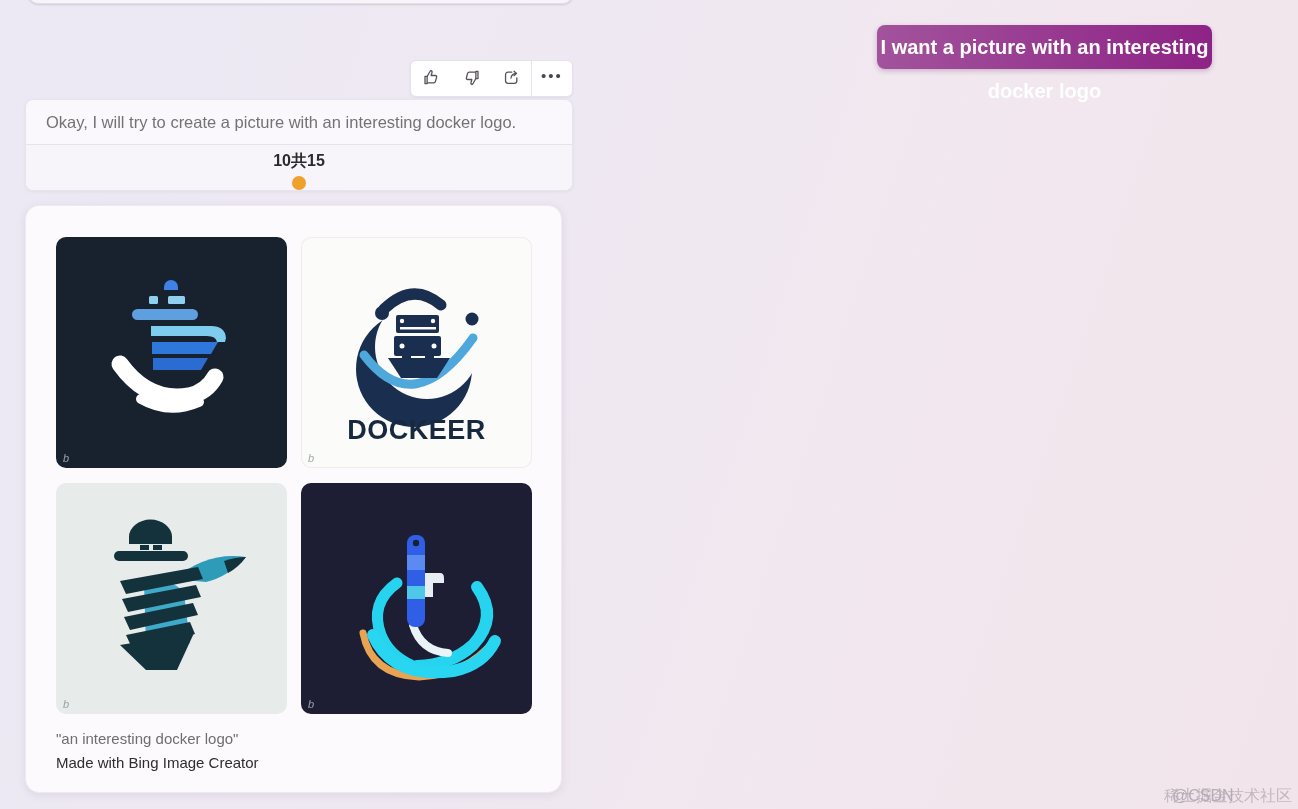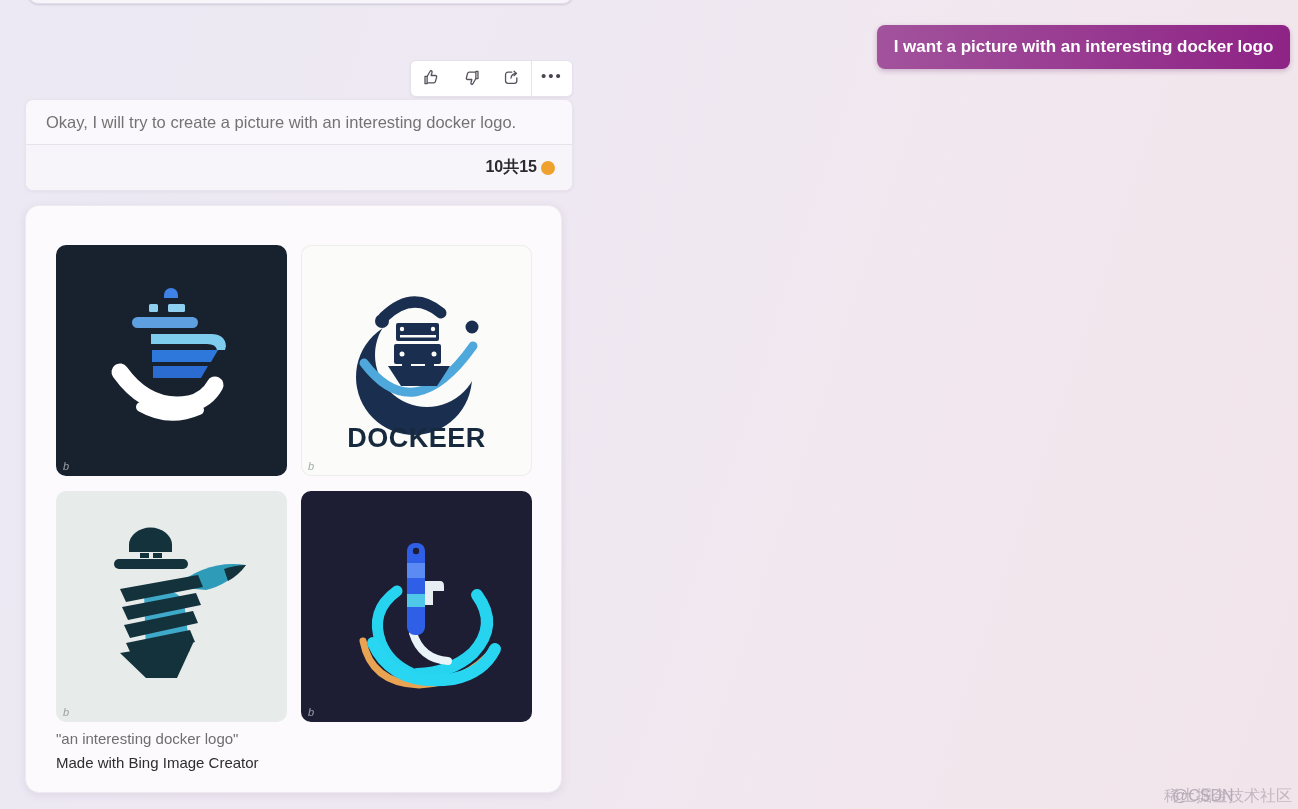--- a/index.html
+++ b/index.html
@@ -9,23 +9,23 @@
     background:linear-gradient(108deg,#ECE9F4 0%,#EEE8F2 40%,#F2E7EE 70%,#F1E5EB 100%);
   }
   
   .prev-edge {
     position:absolute; left:28px; top:-9px; width:545px; height:13px;
     background:#F8F5FA; border-radius:0 0 10px 10px;
     box-shadow:0 1px 2px rgba(70,50,90,.18); border:1px solid #E3DEE9; border-top:none;
   }
   
   .user-bubble {
-    position:absolute; left:877px; top:25px; width:413px; height:44px;
+    position:absolute; left:877px; top:25px; width:335px; height:44px;
     border-radius:8px; background:linear-gradient(90deg,#A2539C 0%,#8E2386 100%);
-    color:#fff; font-size:17px; font-weight:600; line-height:44px; text-align:center;
+    color:#fff; font-size:20px; font-weight:600; line-height:44px; text-align:center;
     box-shadow:0 2px 5px rgba(90,20,90,.25);
   }
   
   .toolbar {
     position:absolute; left:410px; top:60px; width:163px; height:37px;
     background:#FFFFFF; border:1px solid #E6E1EA; border-radius:6px;
     display:flex; align-items:center; box-shadow:0 1px 2px rgba(60,40,80,.07);
   }
   .tb-btn {
     width:40px; height:100%; display:flex; align-items:center; justify-content:center;
@@ -37,37 +37,37 @@
   
   .response-card {
     position:absolute; left:25px; top:99px; width:548px;
     background:#FAF8FC; border:1px solid #E9E4EE; border-radius:8px; overflow:hidden;
     box-shadow:0 1px 3px rgba(60,40,80,.06);
   }
   .response-text { padding:13px 20px 12px 20px; font-size:16.5px; color:#737373; }
   .response-divider { height:1px; background:#E7E2EB; }
   .response-footer {
     height:45px; display:flex; justify-content:flex-end; align-items:center;
-    gap:4px; padding:0 17px; background:#F7F4FA;
+    gap:4px; padding:0 17px; background:#F7F4FA;flex-direction:column;
   }
   .counter { font-size:16px; font-weight:700; color:#2B2B2D; }
   .status-dot { width:14px; height:14px; border-radius:50%; background:#EFA12D; }
   
   .image-card {
     position:absolute; left:25px; top:205px; width:537px; height:588px;
     background:#FCFAFD; border:1px solid #EFEAF2; border-radius:14px;
     box-shadow:0 2px 8px rgba(80,60,100,.10);
   }
   .image-grid {
     position:absolute; left:30px; top:31px;
     display:grid; grid-template-columns:231px 231px; grid-auto-rows:231px; gap:15px 14px;
   }
   .tile {
     position:relative; width:231px; height:231px; border-radius:10px; overflow:hidden;
-    border:none; cursor:pointer; padding:0;margin-top:8px;
+    border:none; cursor:pointer; padding:0;
   }
   .tile svg { position:absolute; left:0; top:0; width:100%; height:100%; }
   .tile1 { background:#18222F; }
   .tile2 { background:#FBFBF9; box-shadow:inset 0 0 0 1px #EDEDEA; }
   .tile3 { background:#E7EBEA; }
   .tile4 { background:#1D1D33; }
   .bing-badge {
     position:absolute; left:7px; bottom:4px; font-size:11px; font-style:italic;
     color:rgba(255,255,255,.55); z-index:3;
   }

